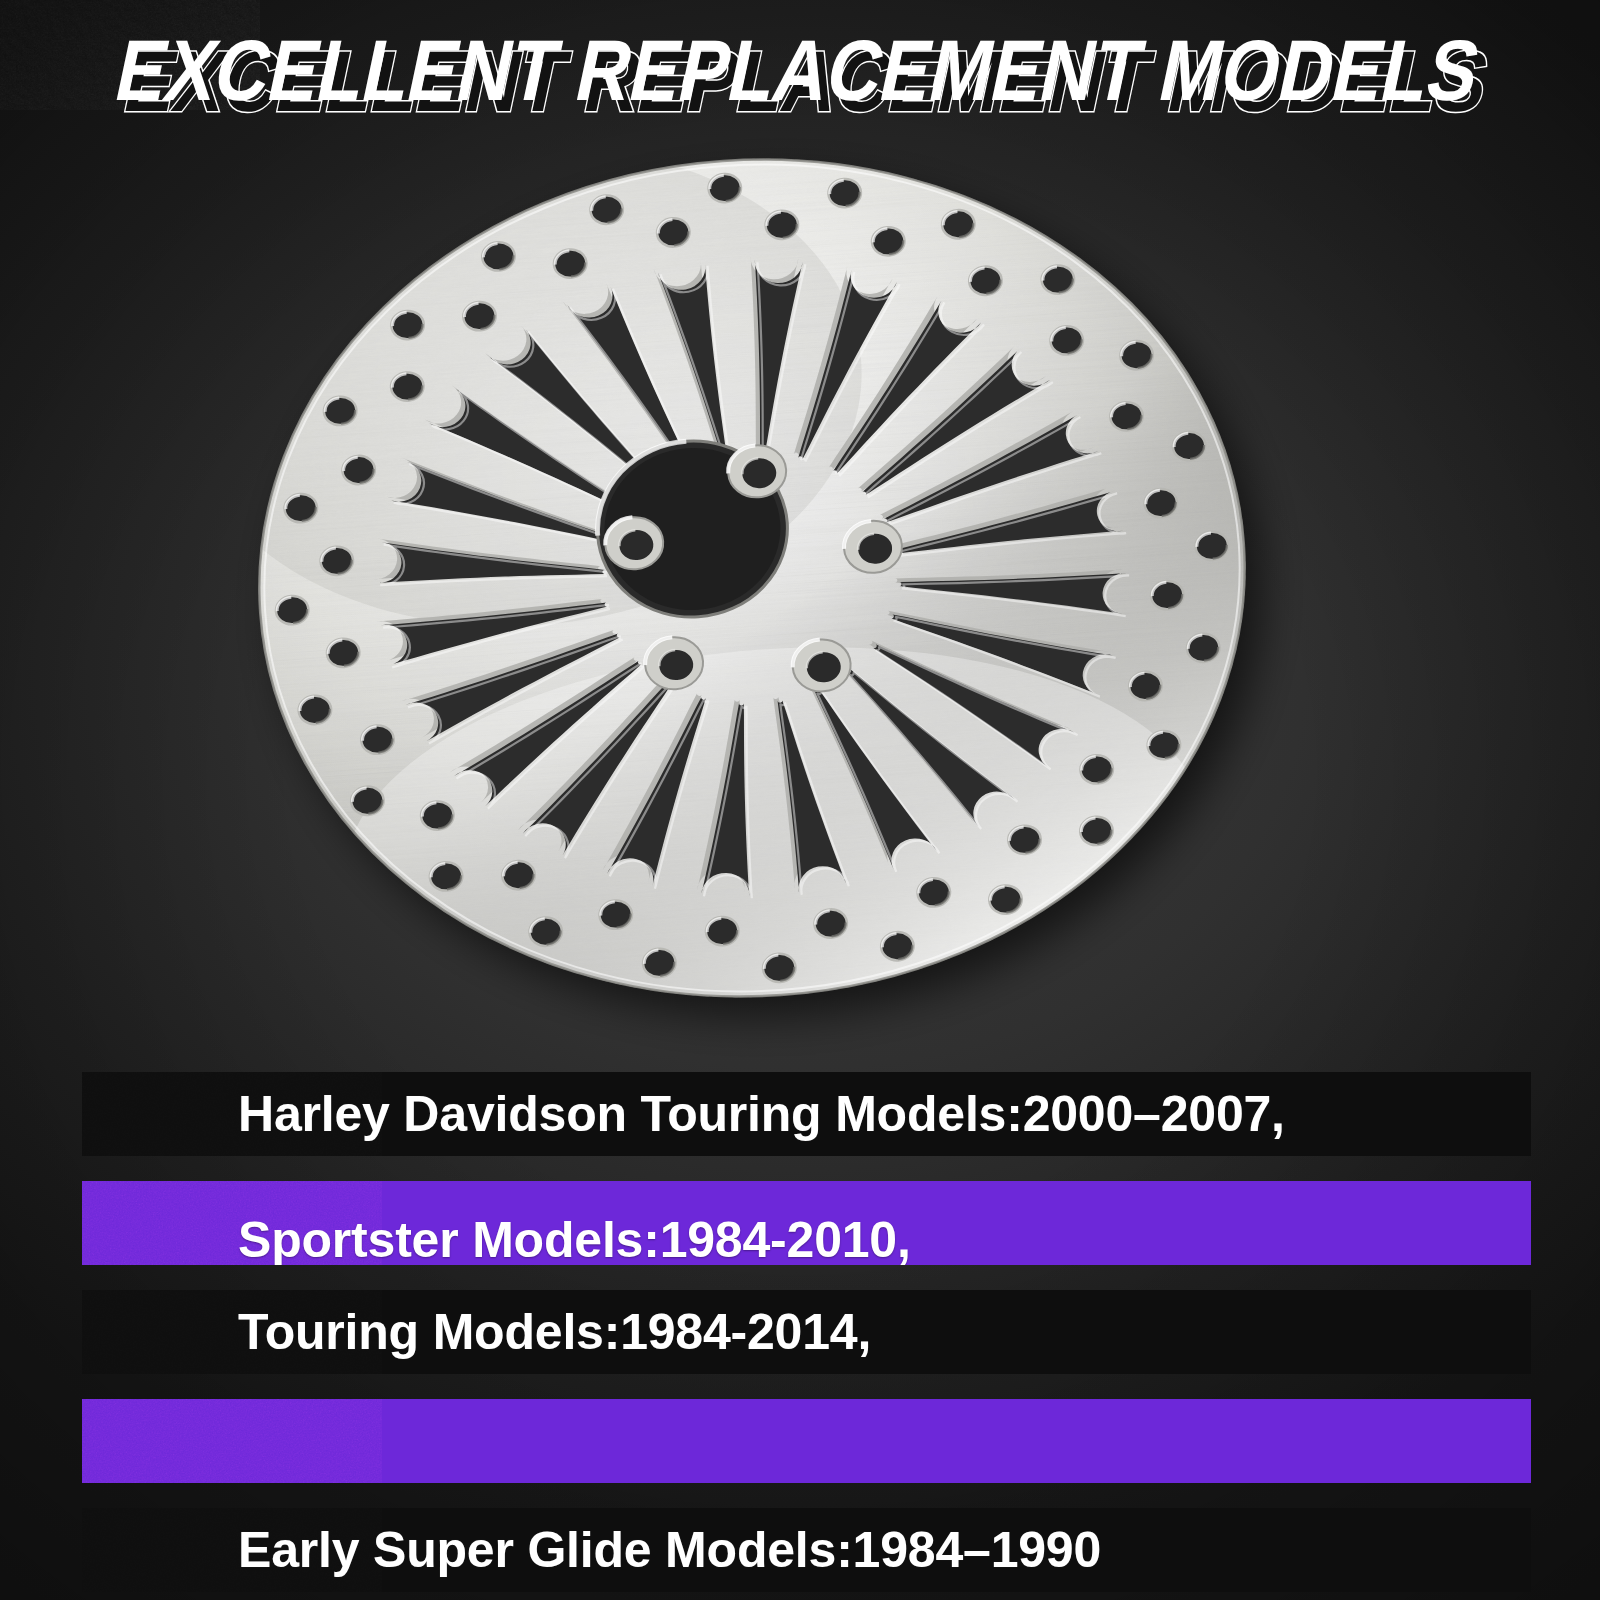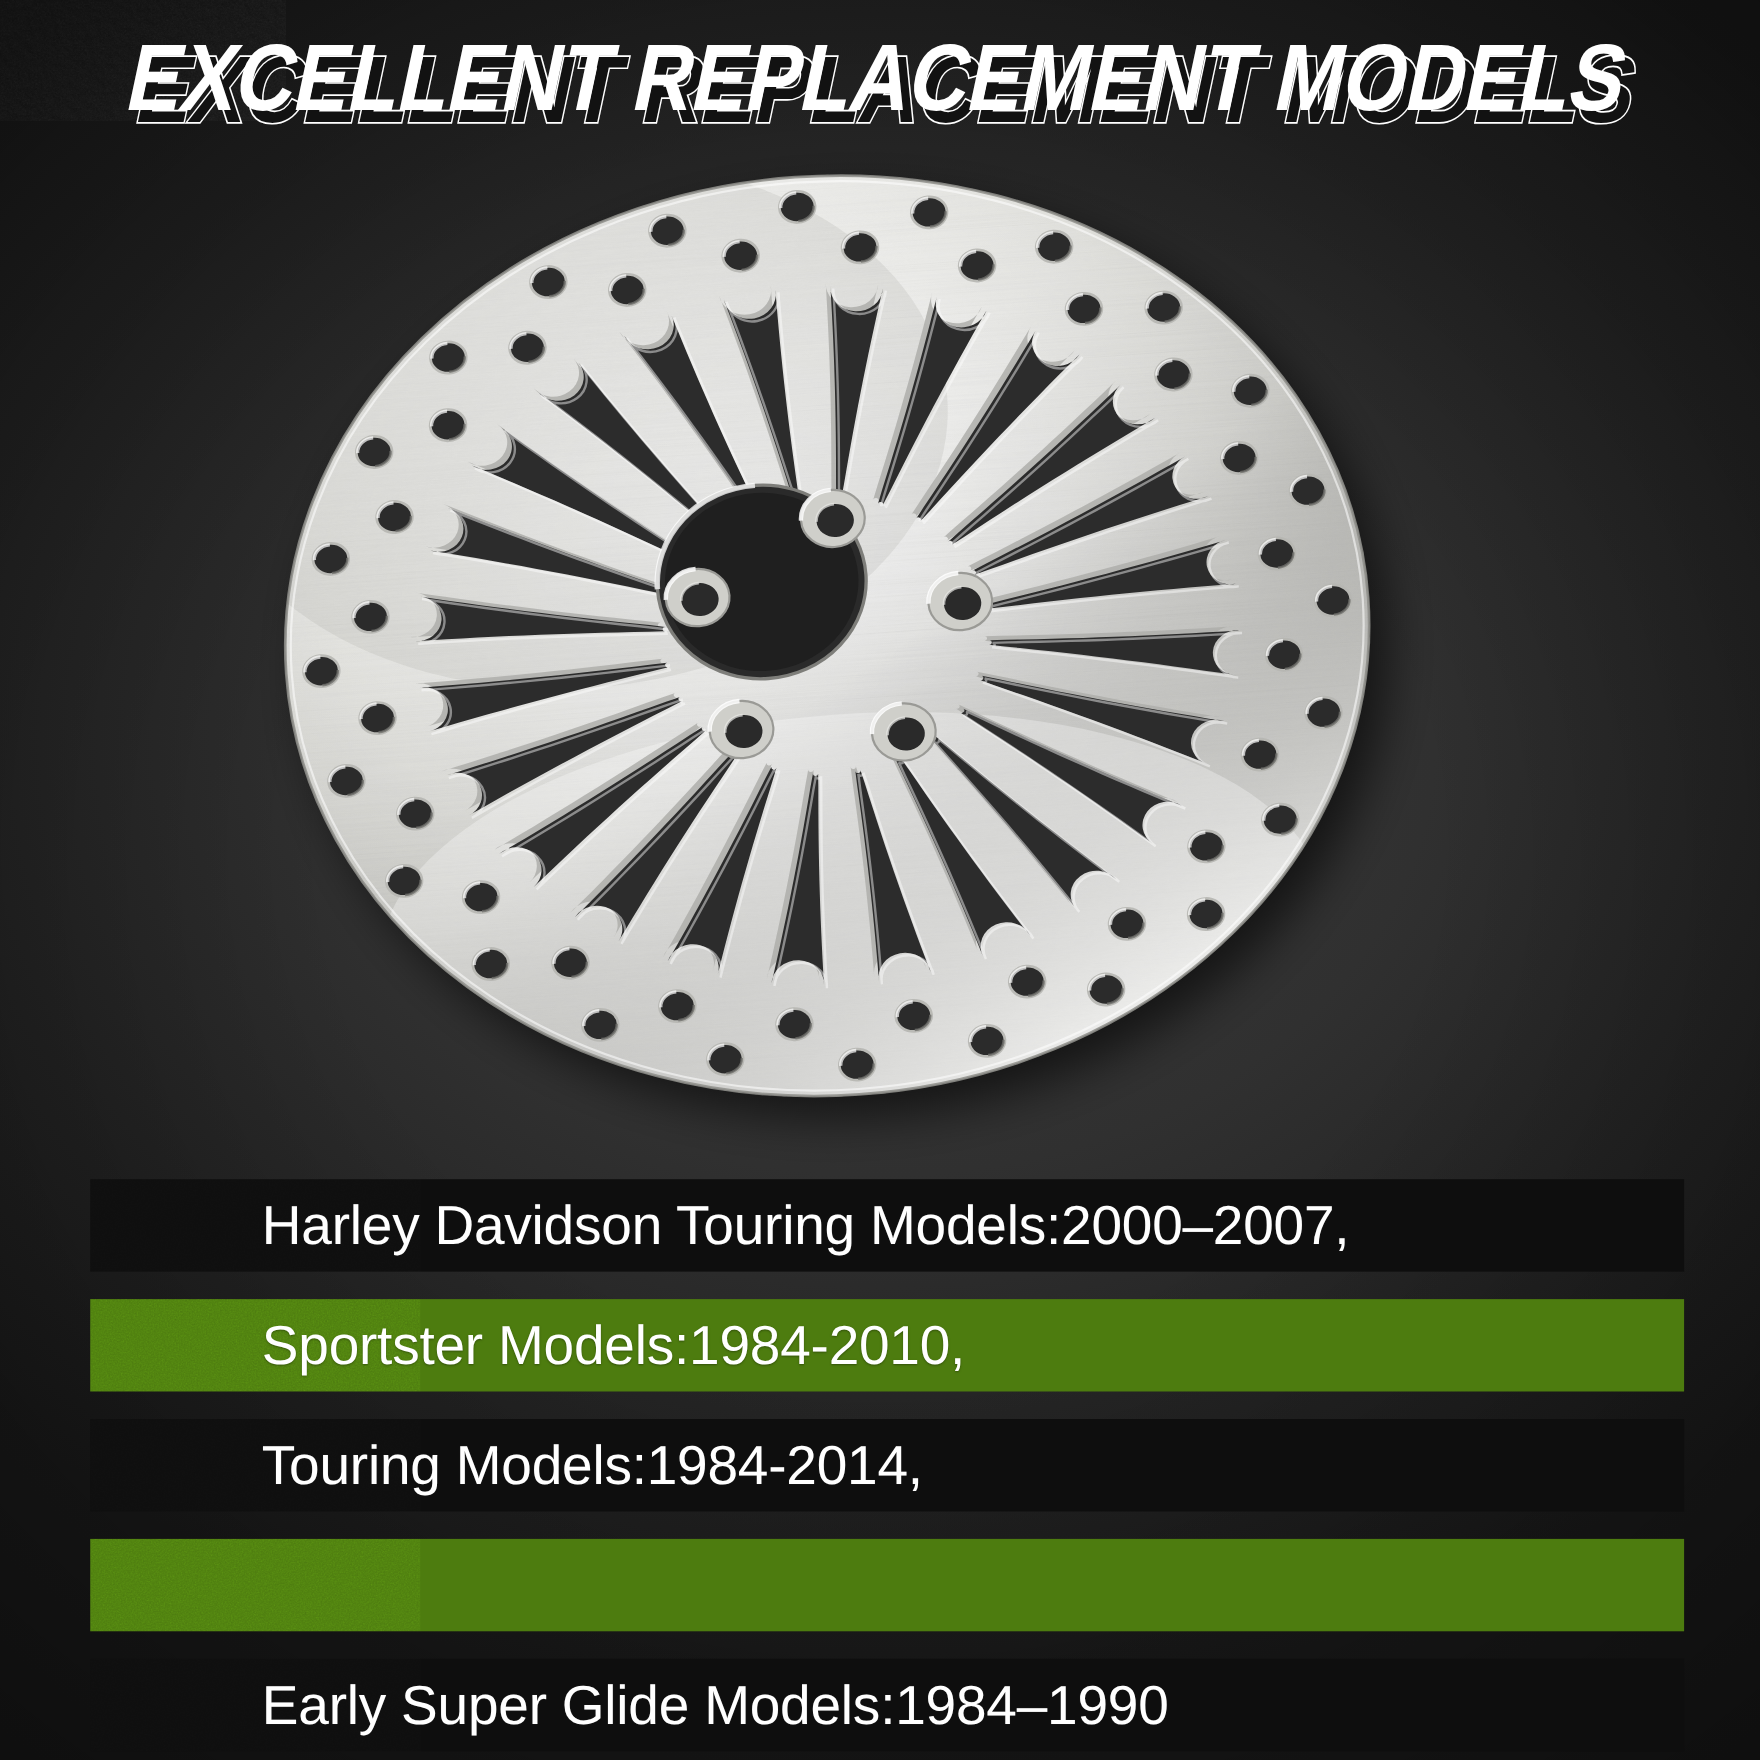--- a/index.html
+++ b/index.html
@@ -54,34 +54,35 @@
     left:236px;top:150px;
     width:1060px;height:900px;
   }
   .rotor svg{display:block;width:100%;height:100%;overflow:visible;}
 
   
   .bars{
     position:absolute;
     left:82px;top:1072px;
     width:1449px;
+    font-weight:bold;
   }
   .bar{
     position:relative;
     height:84px;
     margin-bottom:25px;
     display:flex;align-items:center;
     overflow:hidden;
   }
   .bar:last-child{margin-bottom:0;}
   .bar .grain{
     position:absolute;inset:0;opacity:.30;mix-blend-mode:overlay;pointer-events:none;
   }
   .bar.black{background:#0e0e0e;}
-  .bar.red{background:#4d7c0f;}
+  .bar.red{background:#6d28d9;align-items:flex-end;}
   .bar-label{
     position:relative;z-index:2;
     margin-left:156px;
     color:#ffffff;
     font-size:50px;
     line-height:1;
     letter-spacing:-0.2px;
     white-space:nowrap;
     text-shadow:0 1px 2px rgba(0,0,0,.35);
   }

